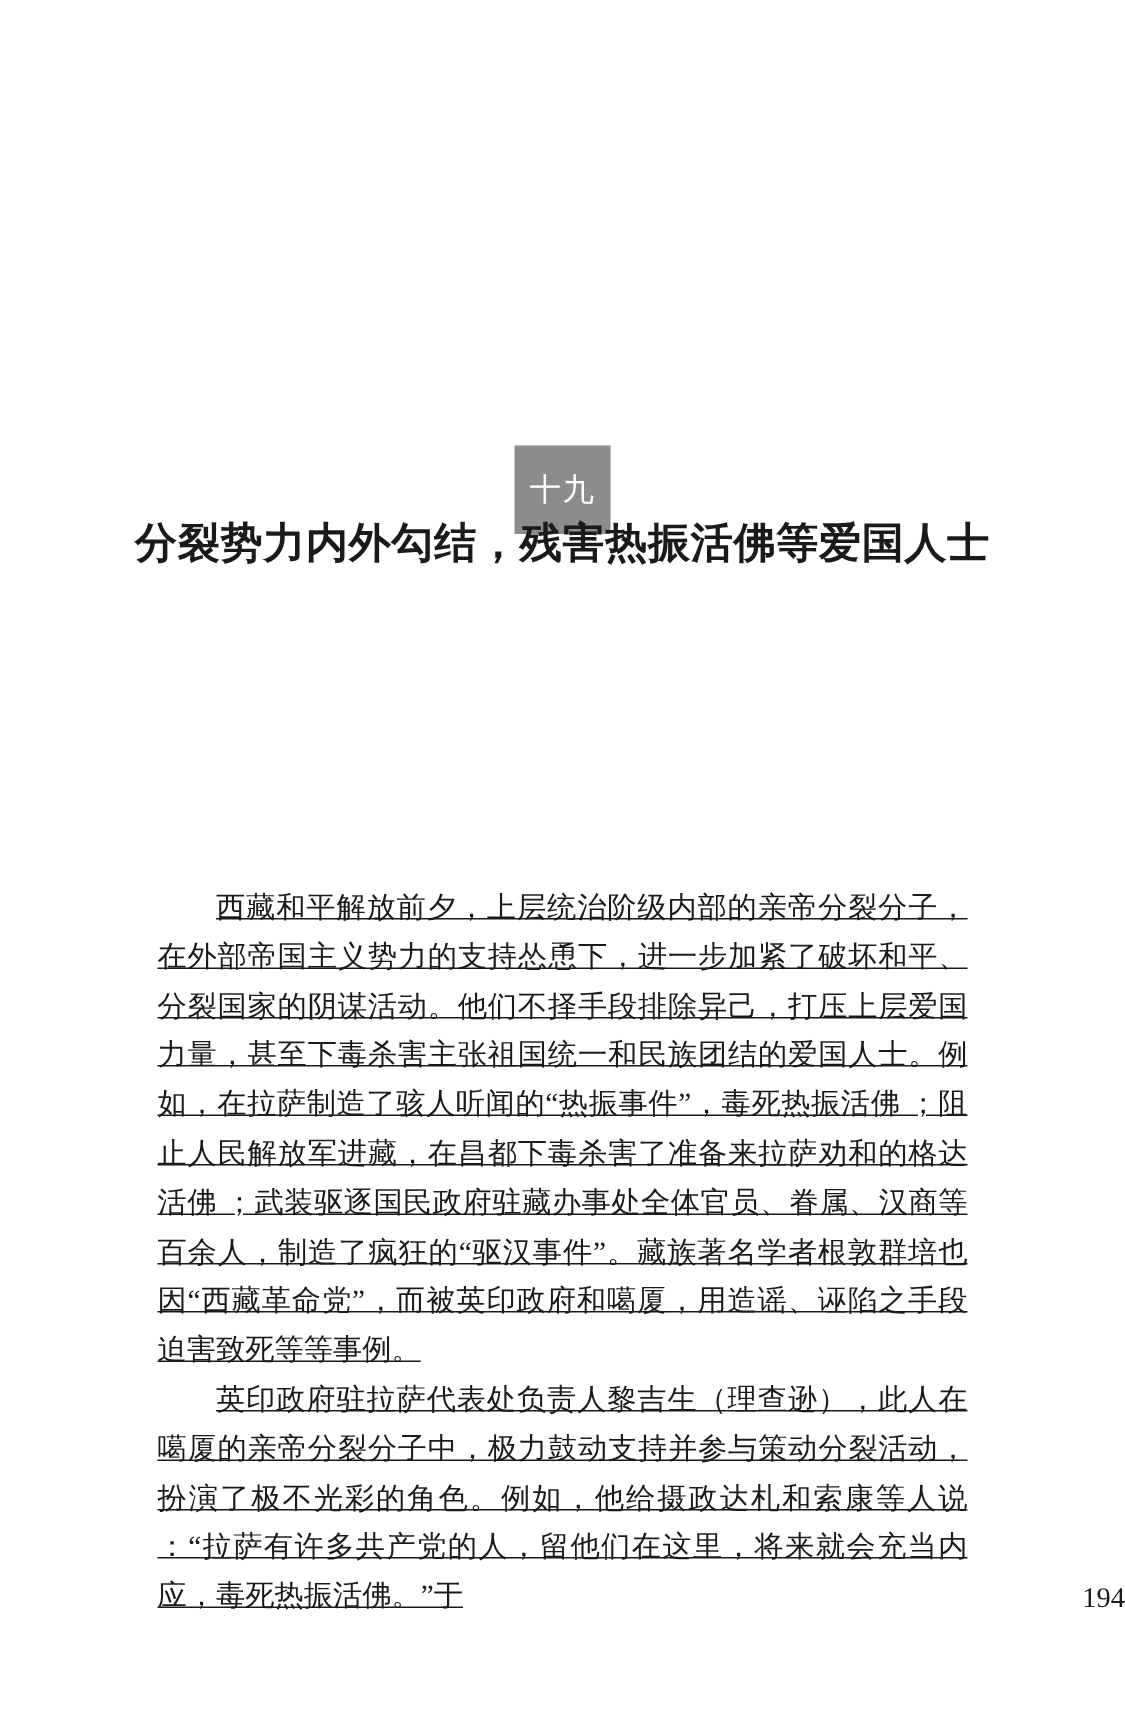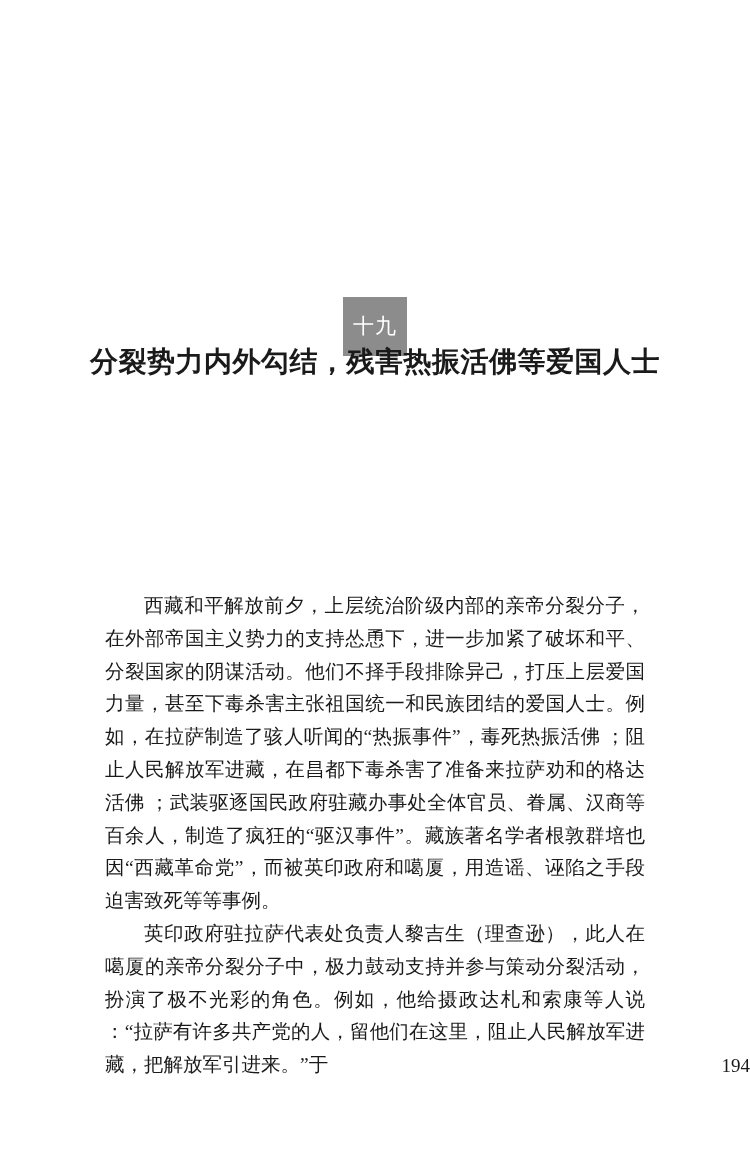--- a/index.html
+++ b/index.html
@@ -56,20 +56,21 @@
     font-size: 19.5px;
     line-height: 32.8px;
     text-align: justify;
     text-justify: inter-ideograph;
     color: var(--text);
   }
   .body-text p {
     margin: 0;
     padding: 0;
     text-indent: 2em;
+    text-decoration: underline;
   }
   .page-number {
     position: absolute;
     top: 1055px;
     left: 0;
     width: 100%;
     text-align: right;
     font-size: 19px;
     color: var(--text);
   }
@@ -77,17 +78,17 @@
 </head>
 <body>
 
 <div class="page">
   <div class="chapter-badge">十九</div>
 
   <h1 class="chapter-title">分裂势力内外勾结，残害热振活佛等爱国人士</h1>
 
   <div class="body-text">
     <p>西藏和平解放前夕，上层统治阶级内部的亲帝分裂分子，在外部帝国主义势力的支持怂恿下，进一步加紧了破坏和平、分裂国家的阴谋活动。他们不择手段排除异己，打压上层爱国力量，甚至下毒杀害主张祖国统一和民族团结的爱国人士。例如，在拉萨制造了骇人听闻的“热振事件”，毒死热振活佛 ；阻止人民解放军进藏，在昌都下毒杀害了准备来拉萨劝和的格达活佛 ；武装驱逐国民政府驻藏办事处全体官员、眷属、汉商等百余人，制造了疯狂的“驱汉事件”。藏族著名学者根敦群培也因“西藏革命党”，而被英印政府和噶厦，用造谣、诬陷之手段迫害致死等等事例。</p>
-    <p>英印政府驻拉萨代表处负责人黎吉生（理查逊），此人在噶厦的亲帝分裂分子中，极力鼓动支持并参与策动分裂活动，扮演了极不光彩的角色。例如，他给摄政达札和索康等人说 ：“拉萨有许多共产党的人，留他们在这里，阻止人民解放军进藏，把解放军引进来。”于</p>
+    <p>英印政府驻拉萨代表处负责人黎吉生（理查逊），此人在噶厦的亲帝分裂分子中，极力鼓动支持并参与策动分裂活动，扮演了极不光彩的角色。例如，他给摄政达札和索康等人说 ：“拉萨有许多共产党的人，留他们在这里，将来就会充当内应，毒死热振活佛。”于</p>
   </div>
 
   <div class="page-number">194</div>
 </div>
 
 </body></html>

